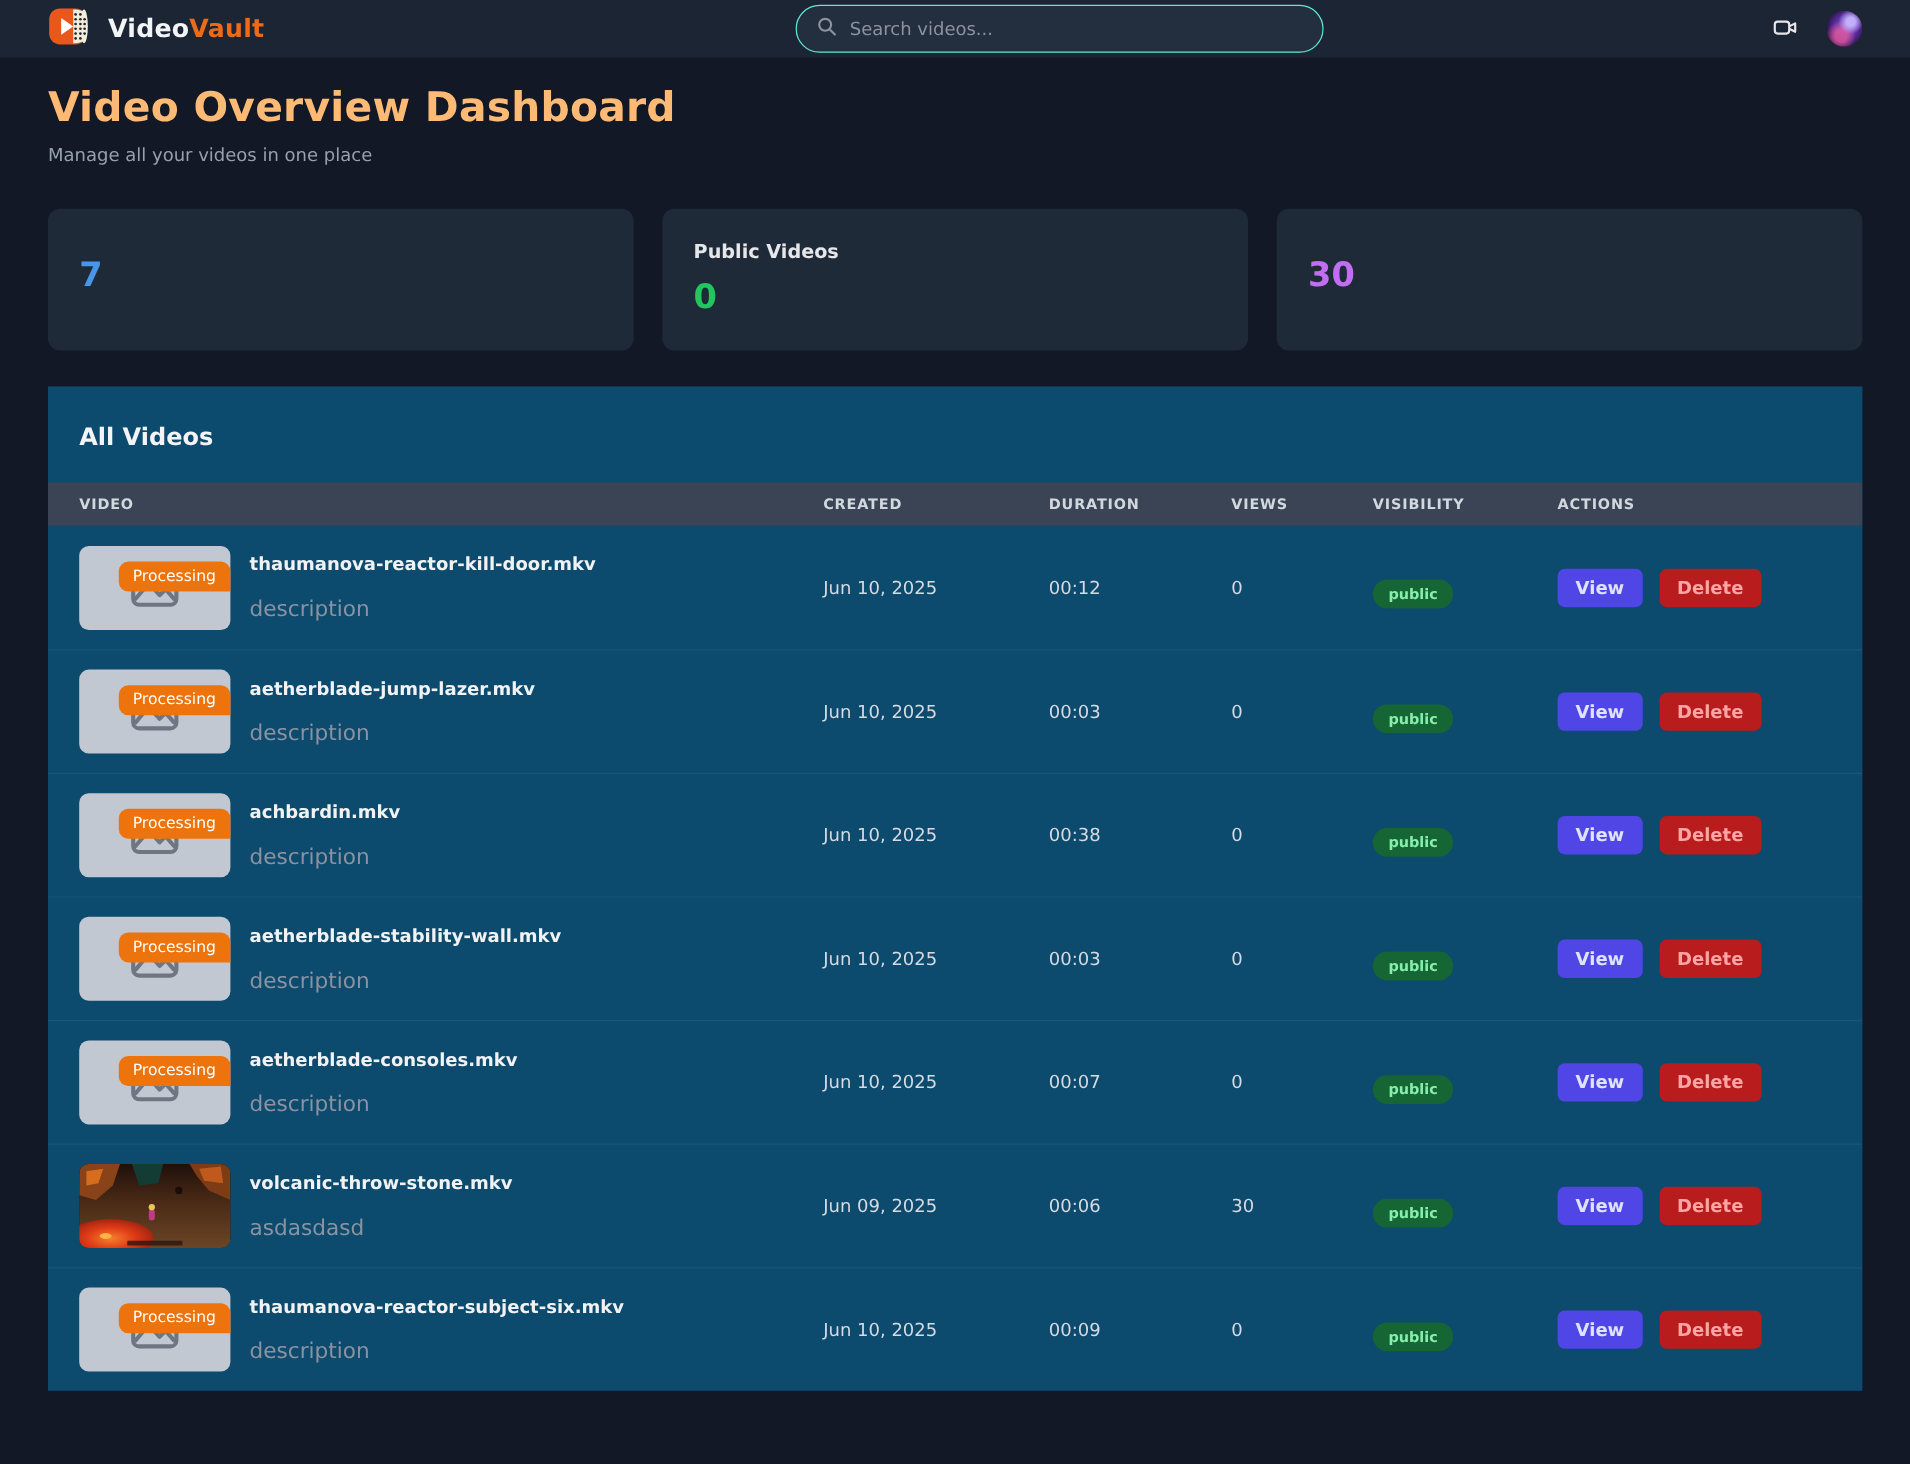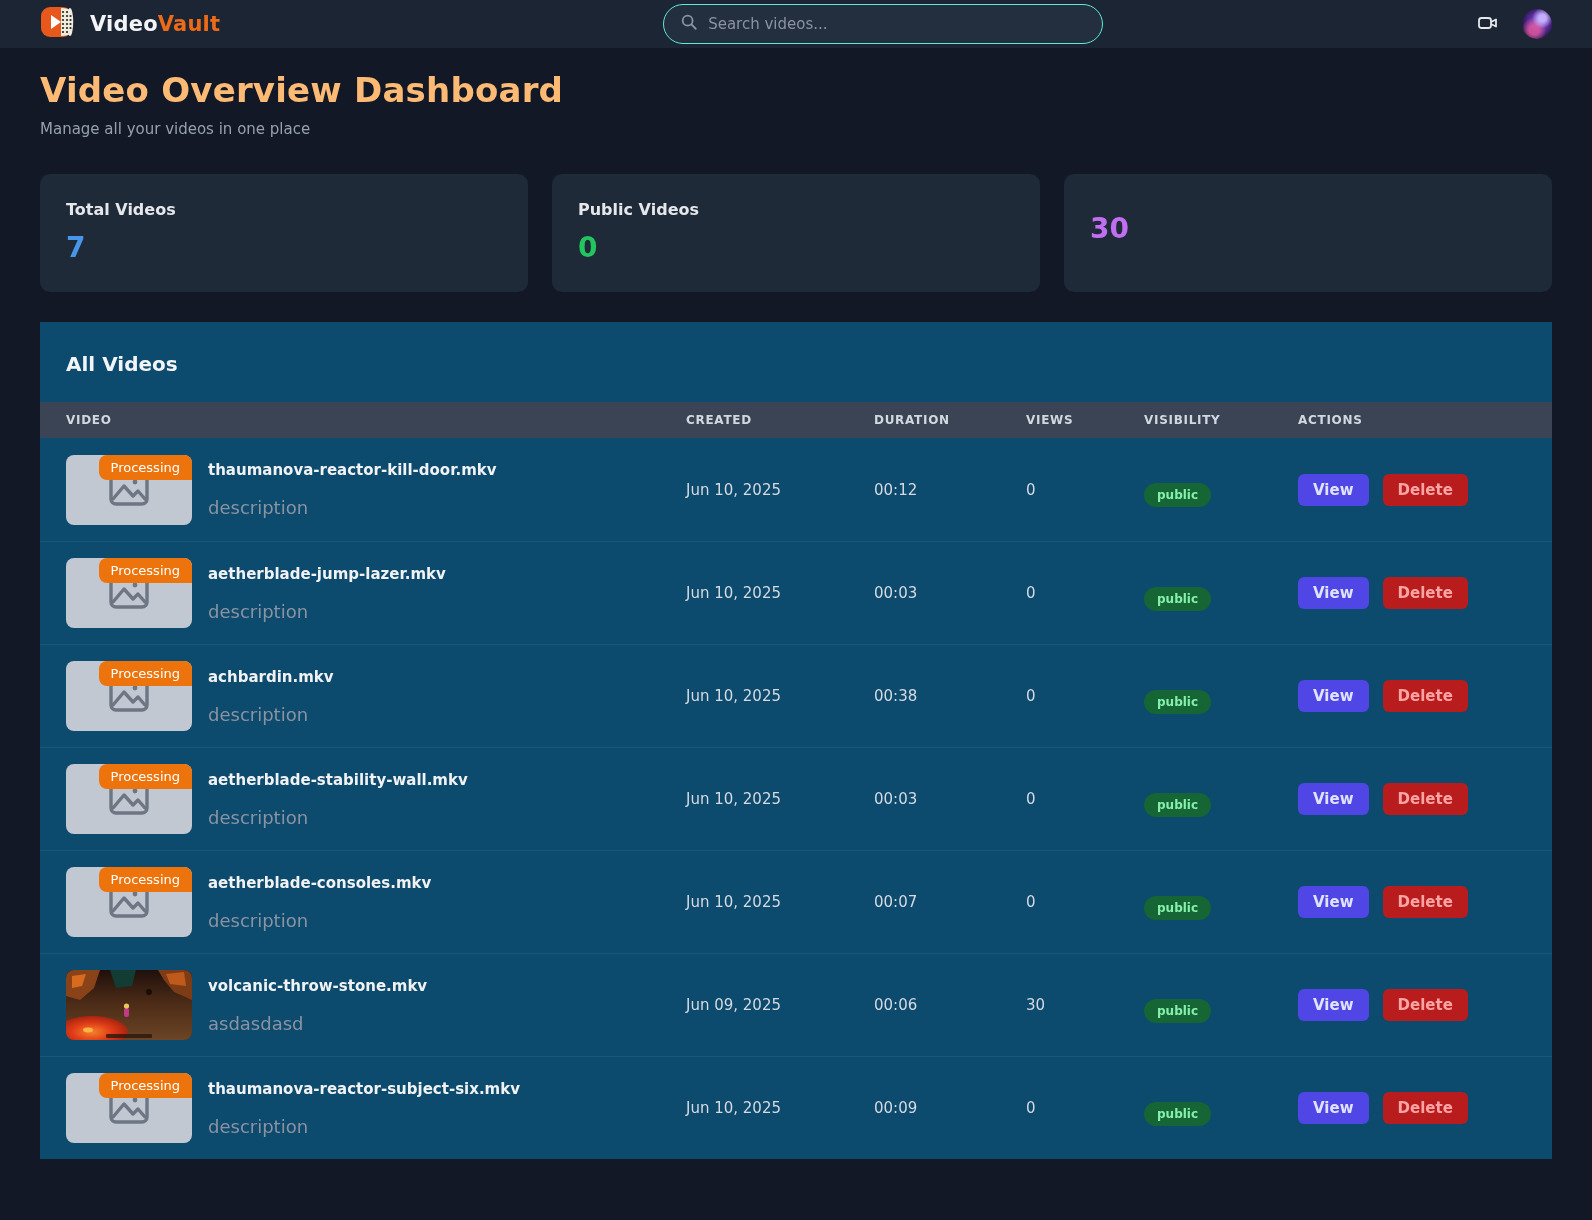--- a/index.html
+++ b/index.html
@@ -105,21 +105,21 @@
     position: relative;
     width: 126px; height: 70px;
     border-radius: 8px;
     background: #c2c8d2;
     flex-shrink: 0;
     display: flex; align-items: center; justify-content: center;
   }
   .thumb-volcano { background: #3a2013; overflow: hidden; }
   .thumb-volcano svg { width: 100%; height: 100%; display: block; }
   .processing-badge {
-    position: absolute; top: 0; right: 0;
+    position: absolute; top: 13px; right: 0;
     background: #ed740c; color: #ffffff;
     font-size: 13px; font-weight: 500;
     padding: 5px 12px;
     border-radius: 8px 8px 8px 8px;
     border-bottom-right-radius: 0;
     margin-left: 22px;
   }
   .video-meta { display: flex; flex-direction: column; gap: 18px; }
   .video-title { font-size: 15px; font-weight: 700; color: #f1f2f4; }
   .video-desc { font-size: 18px; color: #8b93a1; }
@@ -203,21 +203,20 @@
     <button class="avatar"></button>
   </div>
 </header>
 
 <main class="page">
   <h1 class="page-title">Video Overview Dashboard</h1>
   <p class="page-subtitle">Manage all your videos in one place</p>
 
   <section class="stats">
     <div class="stat-card">
-      <div class="stat-label">Total Videos</div>
       <div class="stat-value" style="color: rgb(71, 150, 232);">7</div>
     </div>
     <div class="stat-card">
       <div class="stat-label">Public Videos</div>
       <div class="stat-value" style="color: rgb(34, 197, 94);">0</div>
     </div>
     <div class="stat-card">
       <div class="stat-value" style="color: rgb(194, 110, 242);">30</div>
     </div>
   </section>

